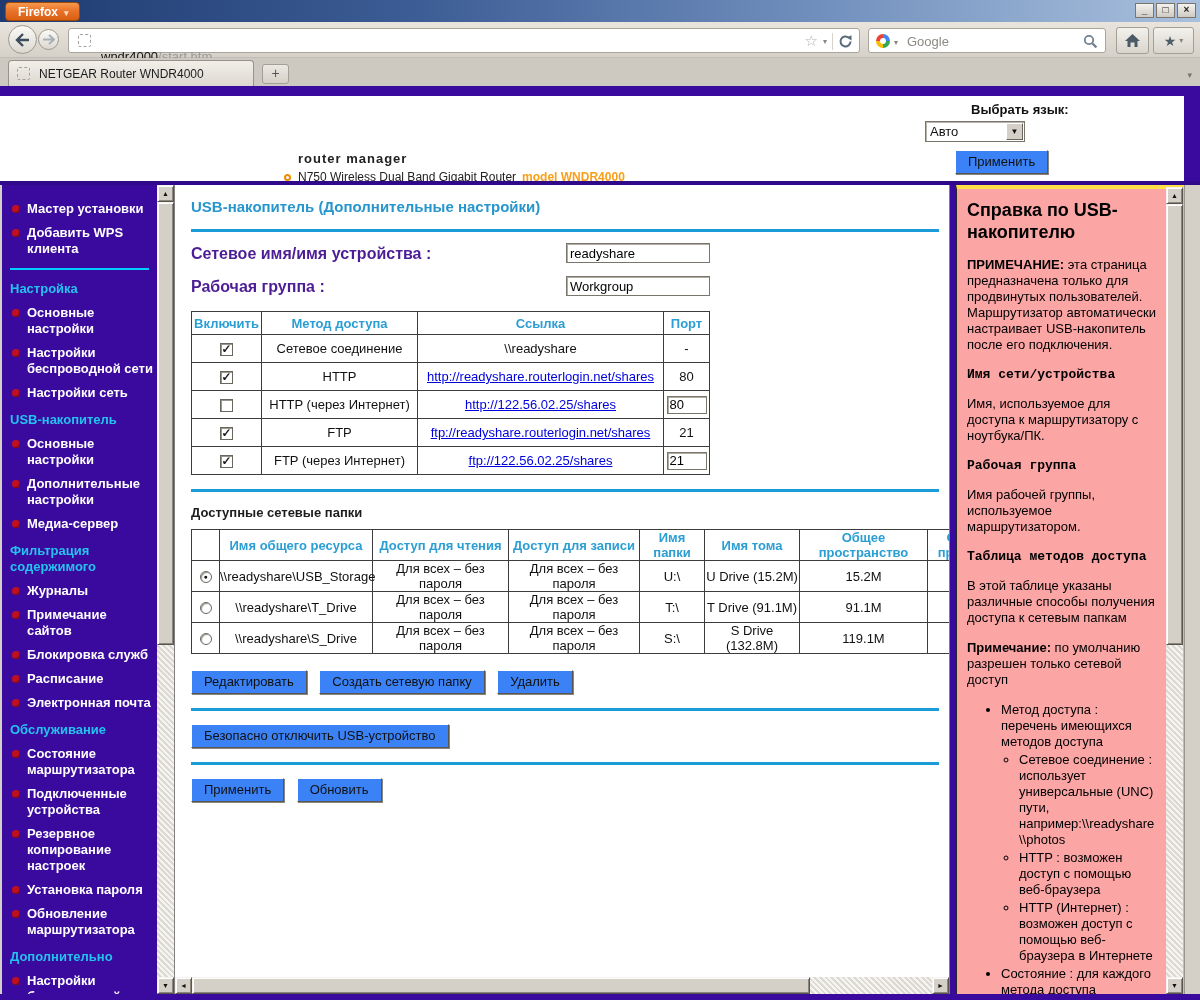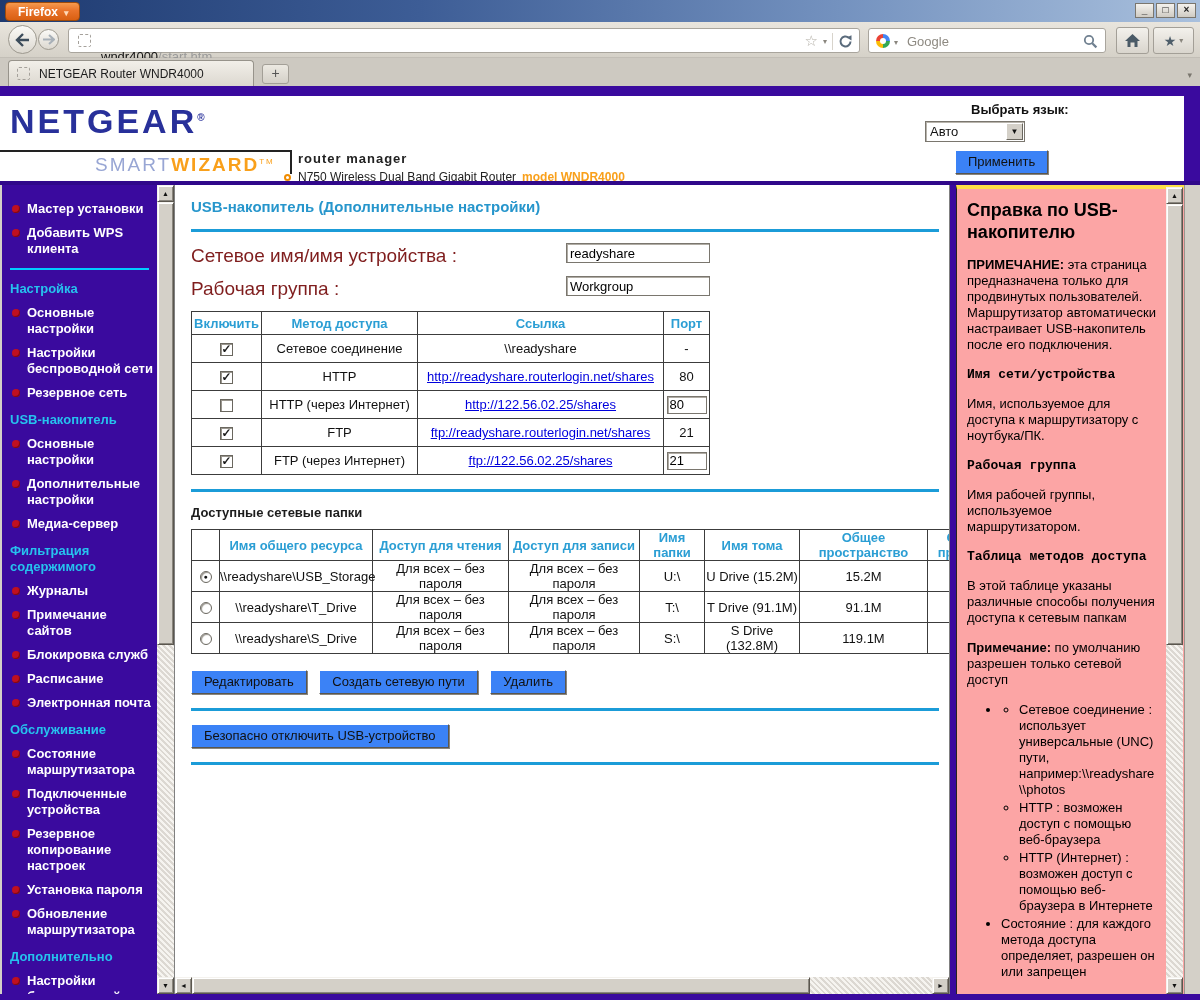--- a/index.html
+++ b/index.html
@@ -112,21 +112,21 @@
   .sbar-track-hatch { position:absolute; background:repeating-linear-gradient(45deg,#f6f4f0 0 2px,#dcd8d2 2px 4px); }
   .sidebar-sbar { left:157px; top:0; height:809px; }
   .help-sbar { left:1166px; top:2px; height:807px; }
 
   
   .content { position:absolute; left:174px; top:0; width:776px; height:809px; background:#fff;
     border-left:1px solid #808080; border-right:1px solid #808080; overflow:hidden; padding:13px 0 0 16px; }
   .page-title { font-size:15px; font-weight:bold; color:#2796cc; margin-bottom:14px; }
   .bluehr { height:3px; background:#1b9cd8; margin:0 10px 13px 0; }
   .field-row { margin-bottom:13px; height:20px; position:relative; }
-  .field-label { font-size:19px; font-weight:normal; color:#7f1d1d; }
+  .field-label { font-size:16px; font-weight:bold; color:#4c1d95; }
   .tinput { position:absolute; left:375px; top:-2px; width:144px; height:20px; border:1px solid #7a766e;
     box-shadow:inset 1px 1px 0 #b0aca4; font-size:13px; padding-left:3px; font-family:"Liberation Sans",sans-serif; }
 
   table.grid { border-collapse:collapse; table-layout:fixed; margin-bottom:14px; }
   table.grid th, table.grid td { border:1px solid #3c3c3c; text-align:center; font-size:13px; color:#111; padding:0; }
   table.grid th { color:#2b9ed4; font-weight:bold; height:23px; }
   table.access td { height:28px; }
   table.folders td { height:27px; }
   a.tlink { color:#0000dd; text-decoration:underline; }
   .plainlink { color:#111; }
@@ -219,28 +219,20 @@
       <span class="favicon-dashed"></span>
       <span class="tab-title">NETGEAR Router WNDR4000</span>
     </div>
     <div class="newtab-btn">+</div>
     <span class="tablist-arrow">▾</span>
   </div>
 
   <div class="page">
 
     <div class="hdr">
-      <div class="brand">
-        <span class="brand-name"><span>NETGEAR</span><sup>®</sup></span>
-        <div class="brand-rule"></div>
-        <div class="brand-rule-v"></div>
-        <div class="brand-sub">
-          <span class="smart">SMART</span><span class="wizard">WIZARD</span><span class="tm">TM</span>
-        </div>
-      </div>
       <div class="tagline">router manager</div>
       <div class="product-line">
         <span class="orange-dot"></span><span>N750 Wireless Dual Band Gigabit Router</span><span class="model">model WNDR4000</span>
       </div>
       <div class="lang-label">Выбрать язык:</div>
       <div class="lang-select">
         <span>Авто</span>
         <span class="sel-btn">▼</span>
       </div>
       <div class="hdr-apply cbtn">Применить</div>
@@ -251,21 +243,21 @@
       <div class="win-edge-l"></div>
 
       <div class="sidebar">
         <ul class="nav">
           <li class="nav-link"><span class="bullet"></span><span>Мастер установки</span></li>
           <li class="nav-link"><span class="bullet"></span><span>Добавить WPS клиента</span></li>
           <div class="nav-divider"></div>
           <li class="nav-head">Настройка</li>
           <li class="nav-link"><span class="bullet"></span><span>Основные настройки</span></li>
           <li class="nav-link"><span class="bullet"></span><span>Настройки беспроводной сети</span></li>
-          <li class="nav-link"><span class="bullet"></span><span>Резервное сеть</span></li>
+          <li class="nav-link"><span class="bullet"></span><span>Настройки сеть</span></li>
           <li class="nav-head">USB-накопитель</li>
           <li class="nav-link"><span class="bullet"></span><span>Основные настройки</span></li>
           <li class="nav-link"><span class="bullet"></span><span>Дополнительные настройки</span></li>
           <li class="nav-link"><span class="bullet"></span><span>Медиа-сервер</span></li>
           <li class="nav-head">Фильтрация содержимого</li>
           <li class="nav-link"><span class="bullet"></span><span>Журналы</span></li>
           <li class="nav-link"><span class="bullet"></span><span>Примечание сайтов</span></li>
           <li class="nav-link"><span class="bullet"></span><span>Блокировка служб</span></li>
           <li class="nav-link"><span class="bullet"></span><span>Расписание</span></li>
           <li class="nav-link"><span class="bullet"></span><span>Электронная почта</span></li>
@@ -402,51 +394,55 @@
             <td>S Drive (132.8M)</td>
             <td>119.1M</td>
             <td></td>
           </tr>
         </tbody>
             </table>
         </div>
 
         <div class="btnrow">
           <span class="cbtn">Редактировать</span>
-          <span class="cbtn">Создать сетевую пути</span>
+          <span class="cbtn">Создать сетевую папку</span>
           <span class="cbtn">Удалить</span>
         </div>
 
         <div class="bluehr"></div>
         <div class="btnrow">
           <span class="cbtn">Безопасно отключить USB-устройство</span>
         </div>
 
         <div class="bluehr"></div>
+        <div class="btnrow">
+          <span class="cbtn">Применить</span>
+          <span class="cbtn">Обновить</span>
+        </div>
 
         <div class="sbar sbar-h content-hsbar">
           <div class="sb-btn" style="left:0; top:0;">◄</div>
           <div class="sb-thumb" style="left:17px; top:0; width:618px; height:17px;"></div>
           <div class="sbar-track-hatch" style="left:635px; top:0; width:122px; height:17px;"></div>
           <div class="sb-btn" style="right:0; top:0;">►</div>
         </div>
       </div>
 
       <div class="help">
         <h2>Справка по USB-накопителю</h2>
         <p><span class="bold">ПРИМЕЧАНИЕ:</span><span> эта страница предназначена только для продвинутых пользователей. Маршрутизатор автоматически настраивает USB-накопитель после его подключения.</span></p>
         <h4>Имя сети/устройства</h4>
         <p>Имя, используемое для доступа к маршрутизатору с ноутбука/ПК.</p>
         <h4>Рабочая группа</h4>
         <p>Имя рабочей группы, используемое маршрутизатором.</p>
         <h4>Таблица методов доступа</h4>
         <p>В этой таблице указаны различные способы получения доступа к сетевым папкам</p>
         <p><span class="bold">Примечание:</span><span> по умолчанию разрешен только сетевой доступ</span></p>
         <ul>
-          <li>
+          <li><span>Метод доступа : перечень имеющихся методов доступа</span>
             <ul>
               <li class="wrapword">Сетевое соединение : использует универсальные (UNC) пути, например:\\readyshare \\photos</li>
               <li>HTTP : возможен доступ с помощью веб-браузера</li>
               <li>HTTP (Интернет) : возможен доступ с помощью веб-браузера в Интернете</li>
             </ul>
           </li>
           <li>Состояние : для каждого метода доступа определяет, разрешен он или запрещен</li>
 
         </ul>
       </div>

